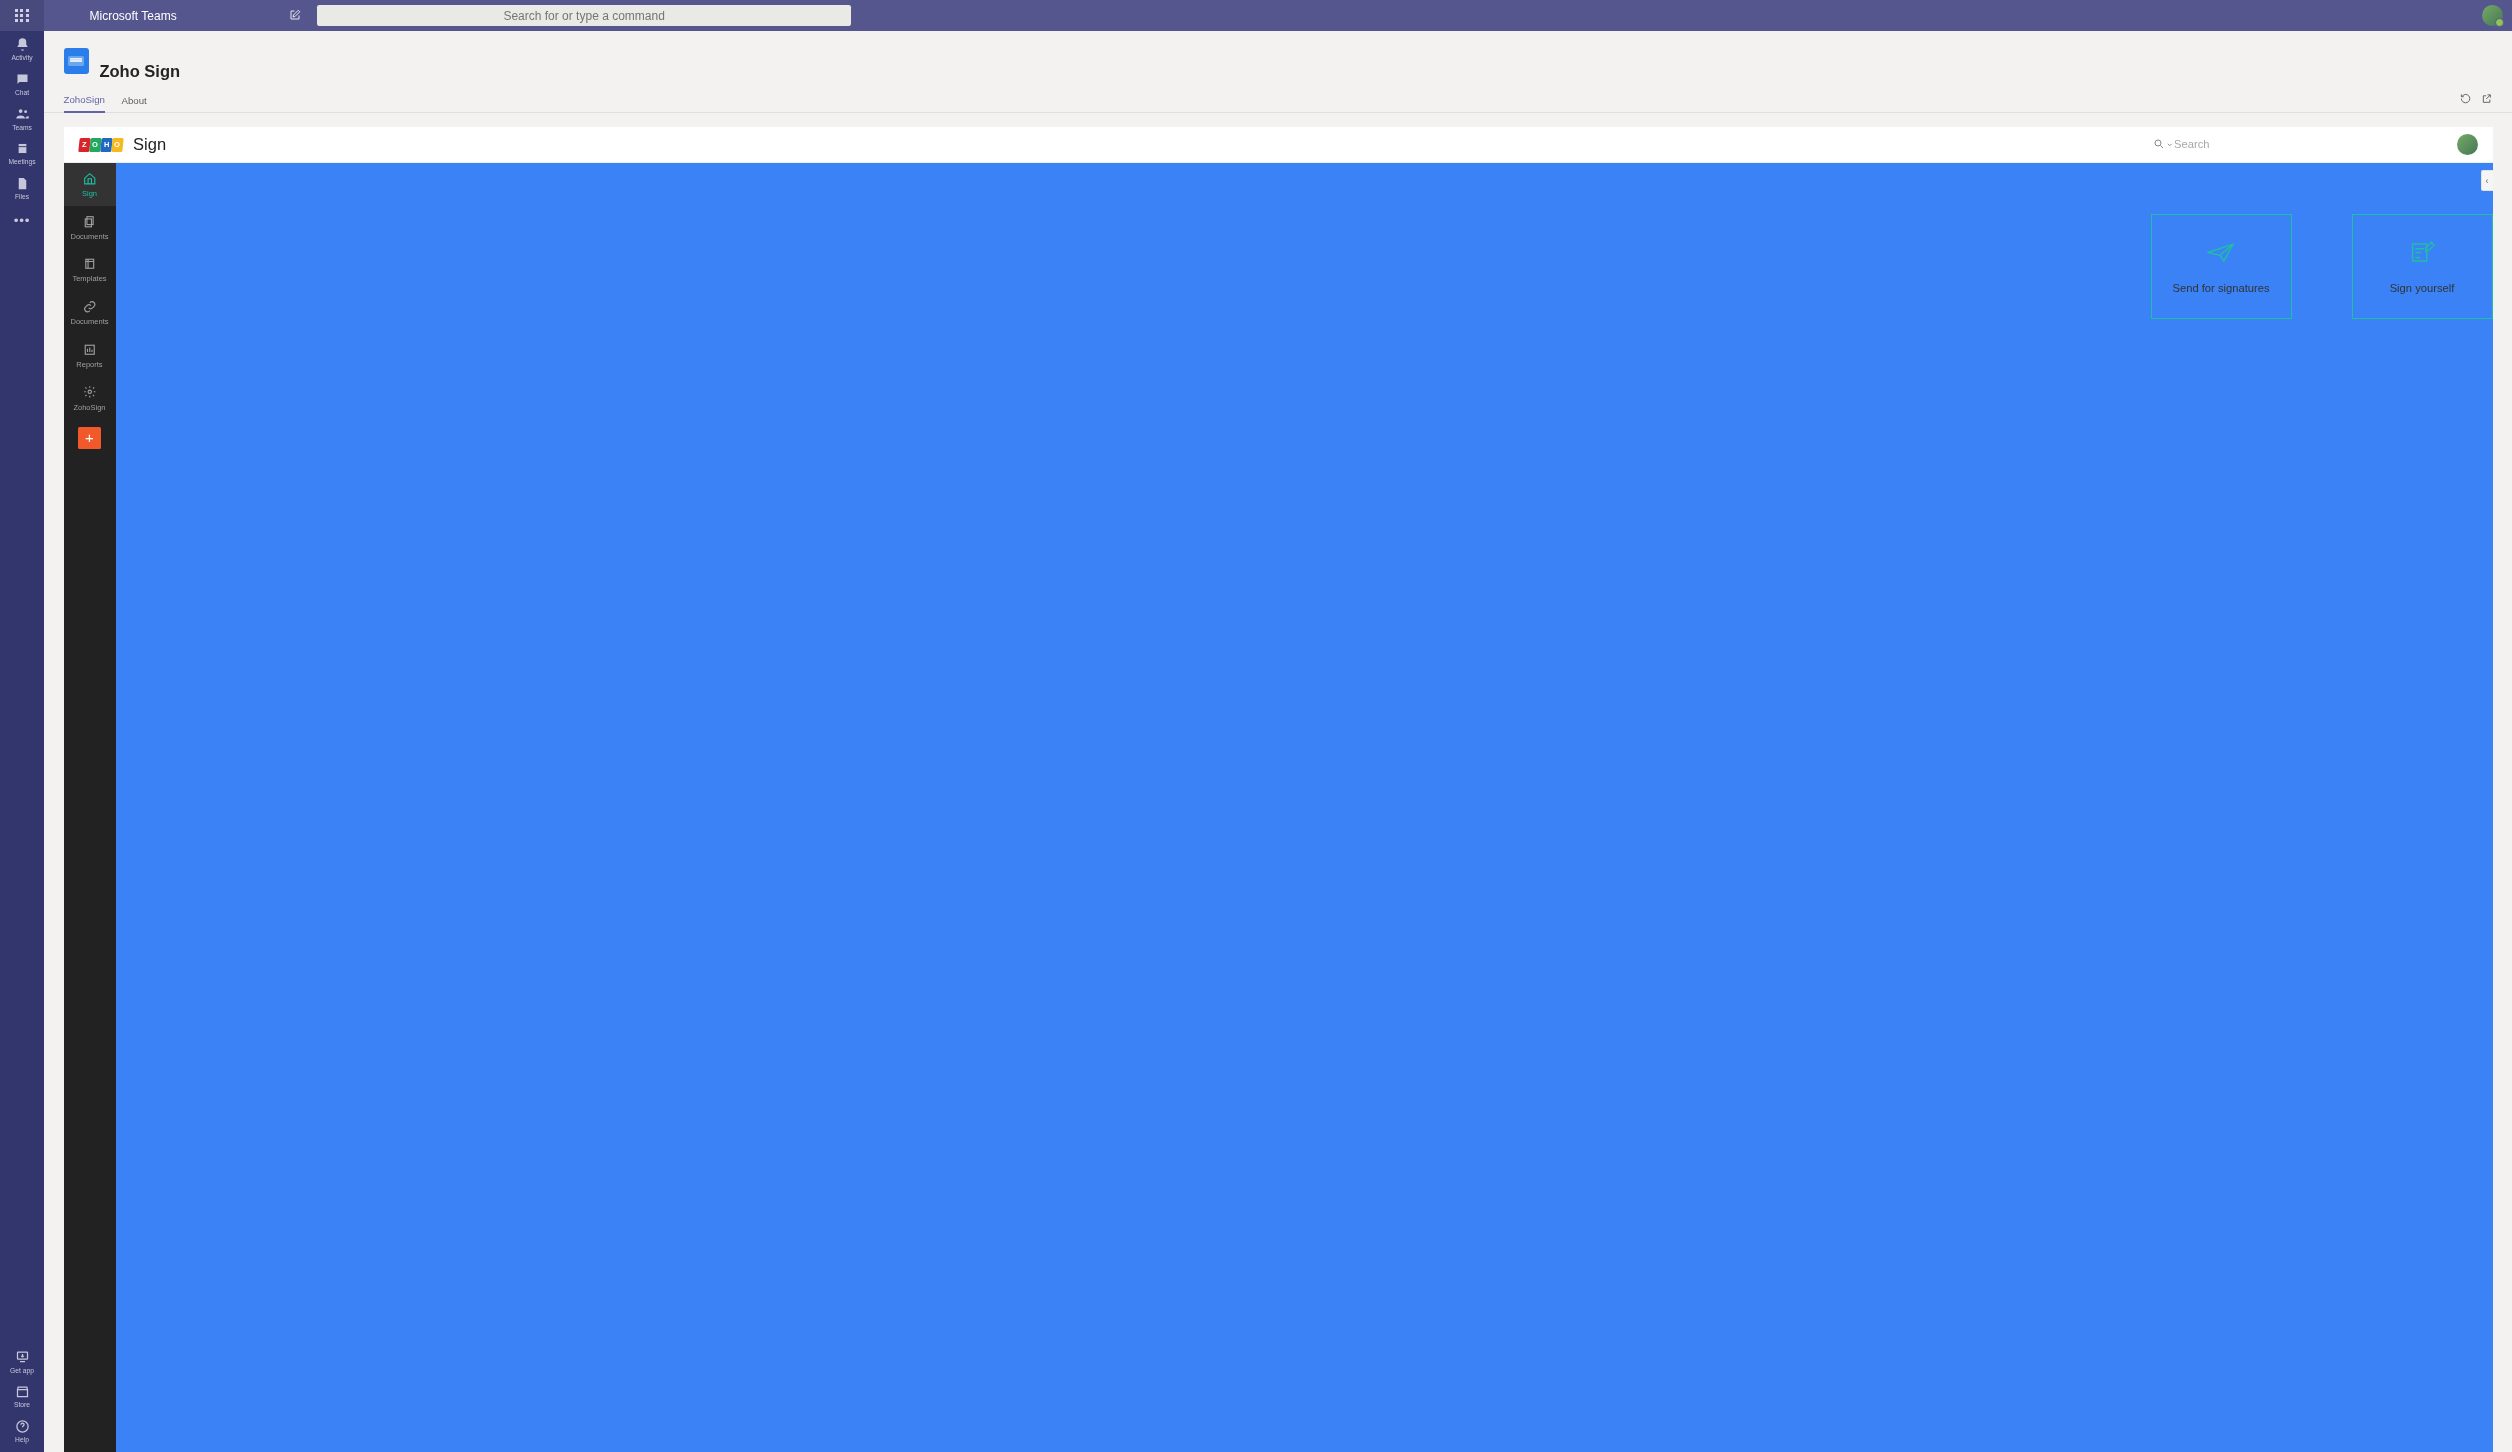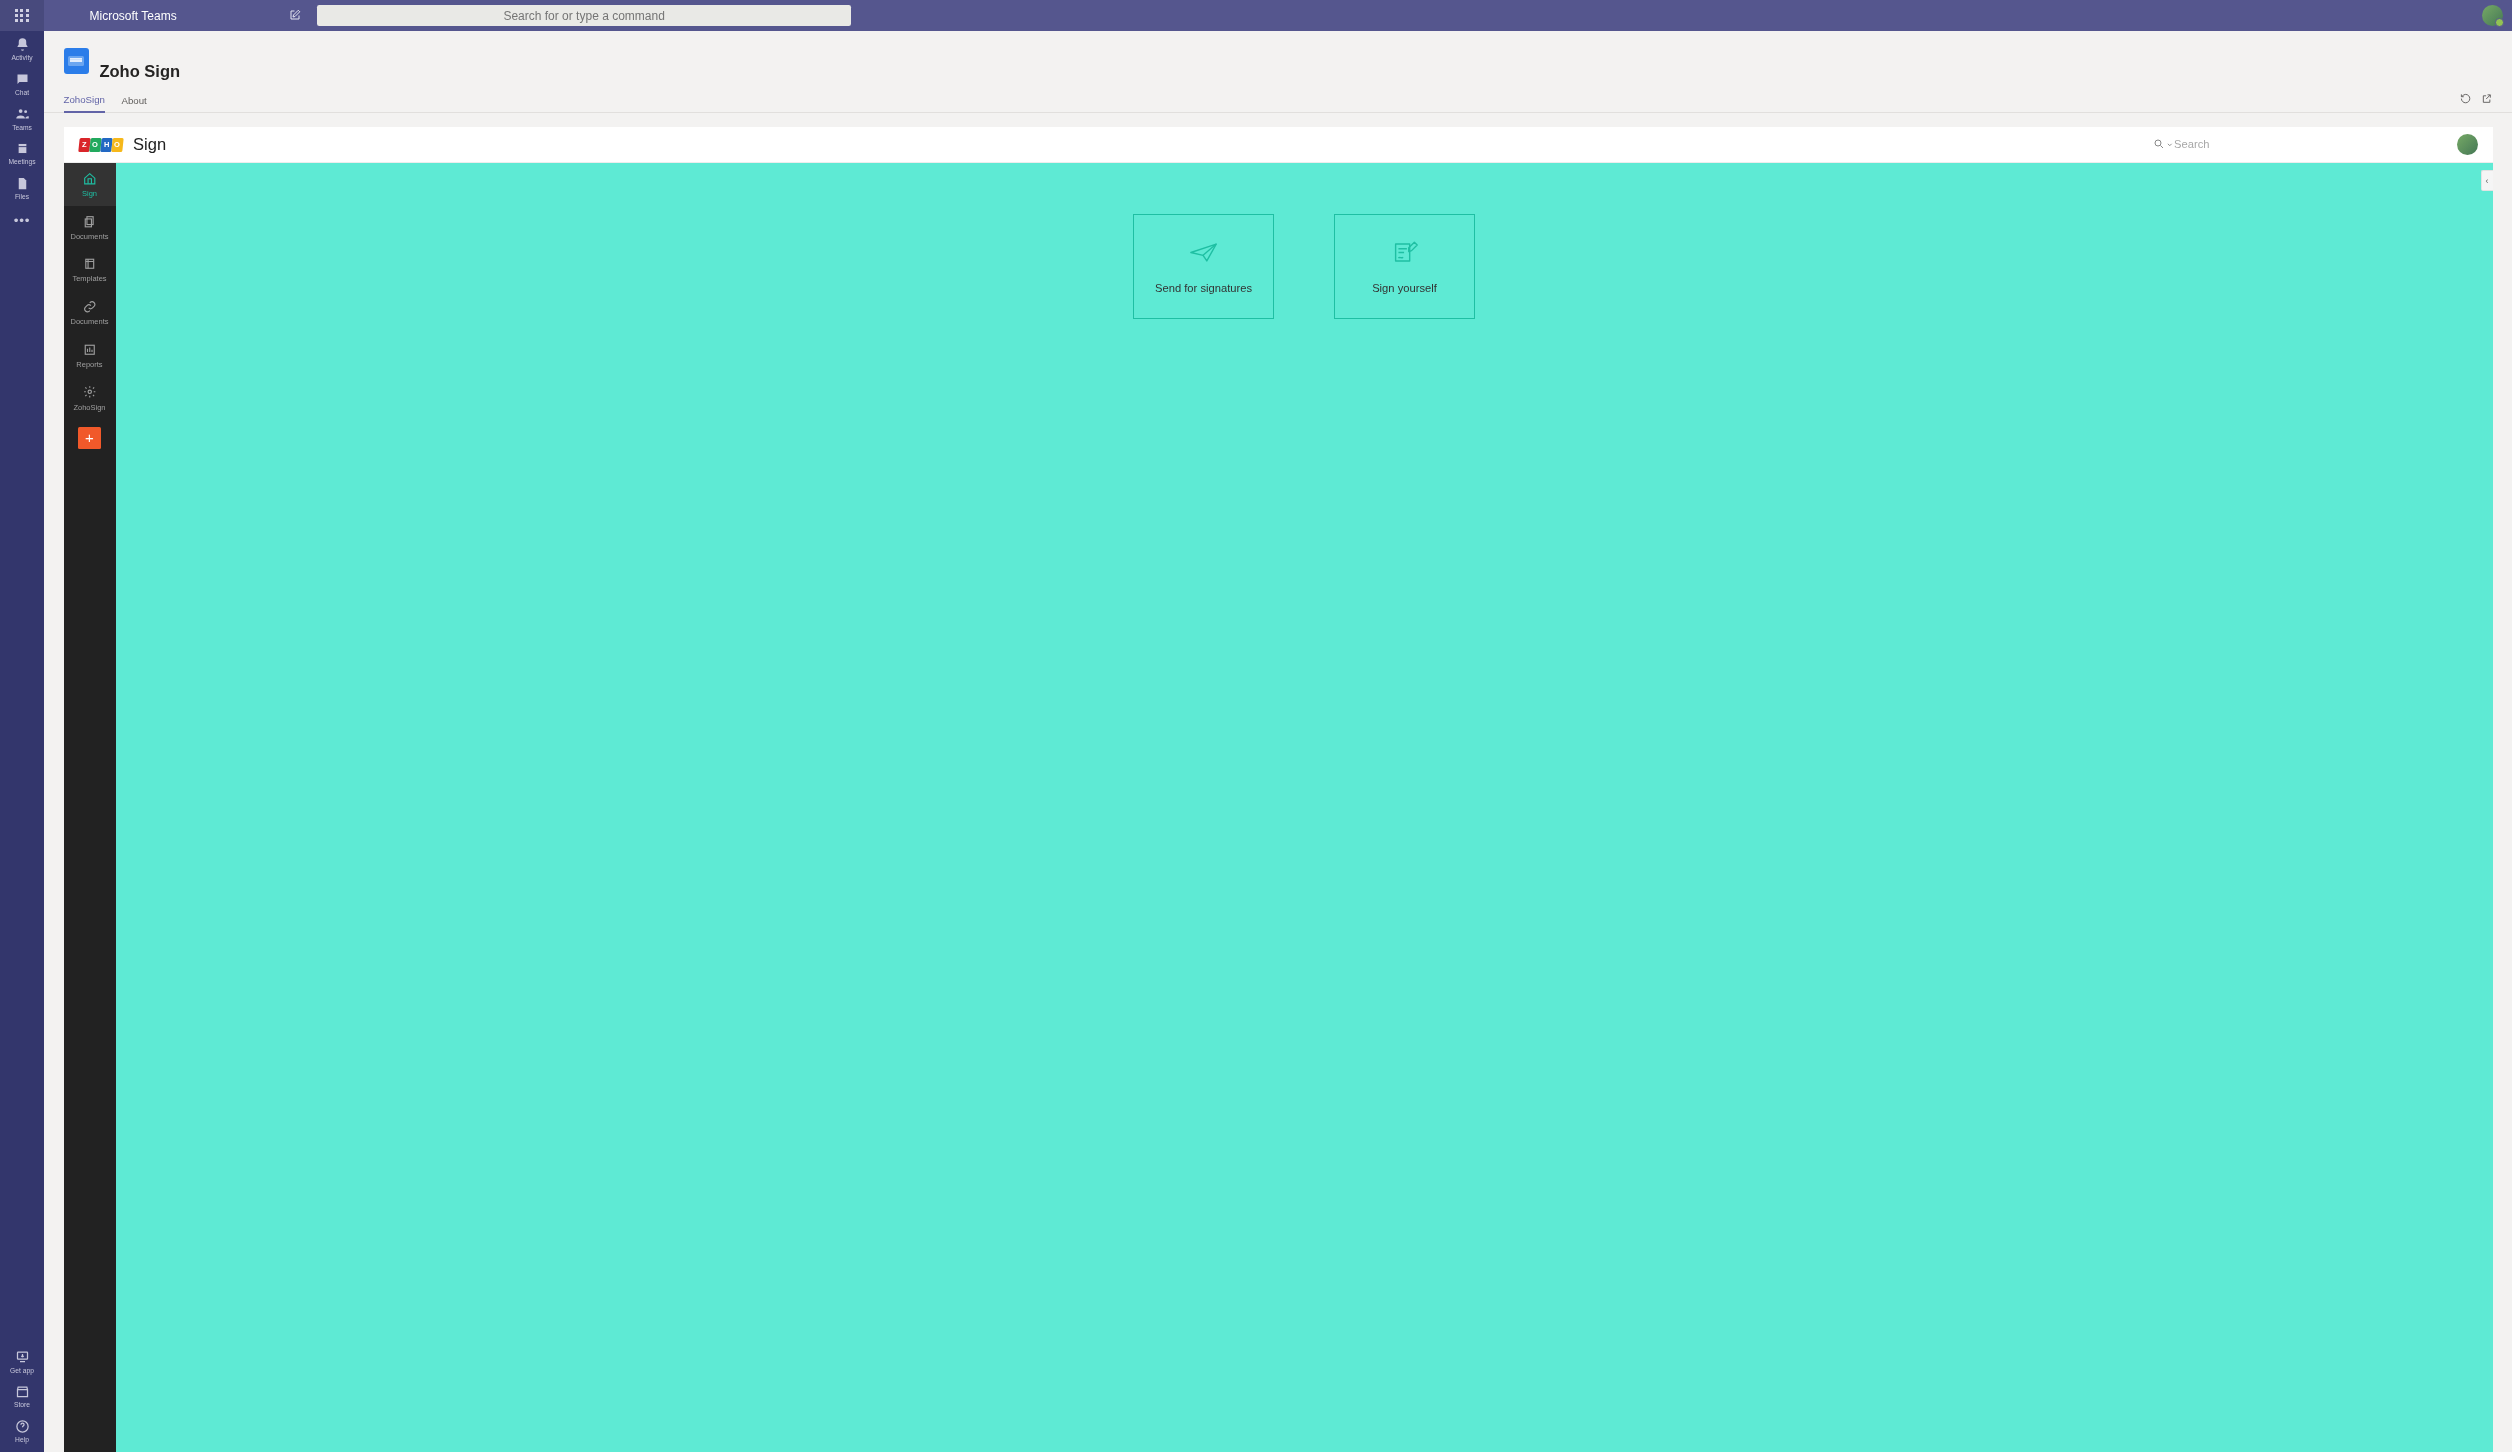--- a/index.html
+++ b/index.html
@@ -142,21 +142,21 @@
   }
 
   .collapse-tab {
     position:absolute; top:7.5px; right:0; width:12px; height:21px;
     background:#f5f5f5; border:0.7px solid #e3e3e3; border-right:none;
     display:flex; align-items:center; justify-content:center; color:#666; cursor:pointer;
     border-radius:2.2px 0 0 2.2px; font-size:9px;
   }
 
   .zoho-canvas {
-    flex:1; background:#5eead4; display:flex; justify-content:center; align-items:flex-start;
+    flex:1; background:#3b82f6; display:flex; justify-content:flex-end; align-items:flex-start;
     padding-top:51px; gap:60px;
   }
   .card {
     width:141px; height:105px; border:0.7px solid #1fbfa3;
     display:flex; flex-direction:column; align-items:center; justify-content:center;
     cursor:pointer; gap:16.5px;
   }
   .card-label { font-size:11.2px; color:#333; }
   .card svg { width:30px; height:27px; }
 

